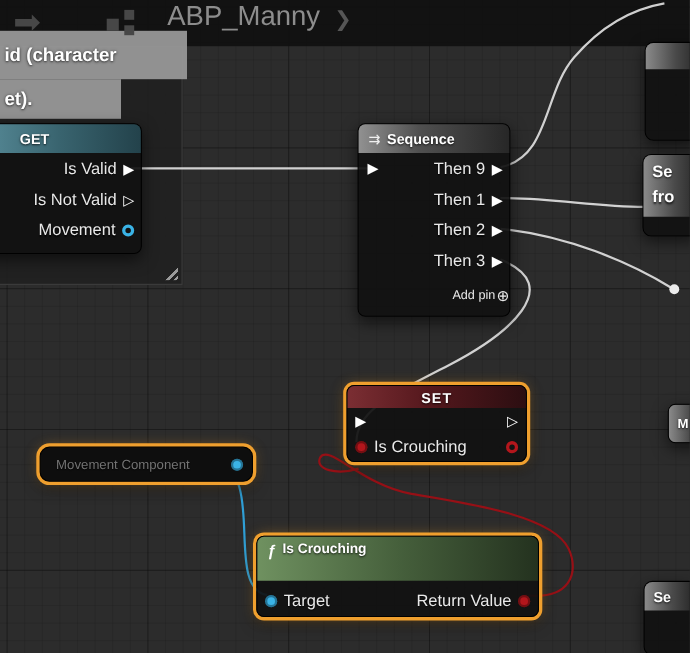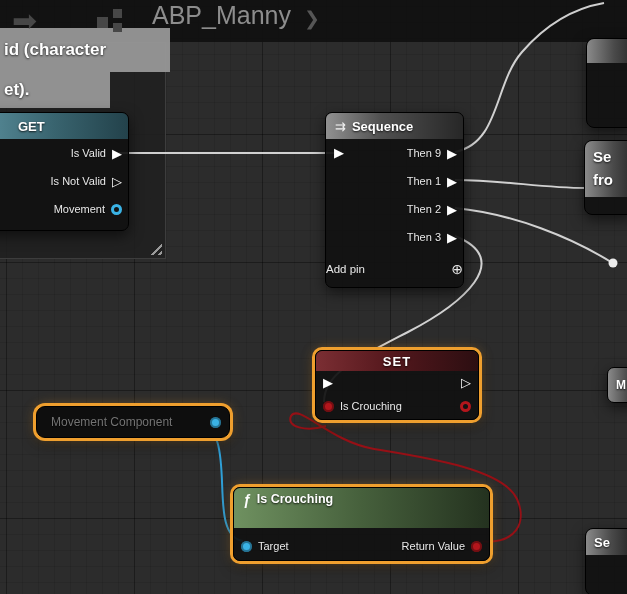--- a/index.html
+++ b/index.html
@@ -55,28 +55,28 @@
     box-shadow:0 5px 14px rgba(0,0,0,.55)}
   .selected{box-shadow:0 0 0 3px var(--selection),0 0 13px rgba(239,159,46,.45),0 5px 14px rgba(0,0,0,.55)}
   .nheader{height:26px;display:flex;align-items:center;gap:6px;padding:0 9px;border-radius:6px 6px 0 0}
   .ntitle{font-size:12.5px;font-weight:bold;color:#fff;text-shadow:0 1px 2px rgba(0,0,0,.8);white-space:nowrap}
   .hget{background:linear-gradient(90deg,#5f95a3,#39646f 55%,#23424b)}
   .hseq{background:linear-gradient(90deg,#919191,#505050 40%,#272727)}
   .hset{background:linear-gradient(90deg,#7b2e33,#55181d 45%,#2c0e11);height:20px;justify-content:center}
   .hfn{background:linear-gradient(90deg,#6f9160,#46603c 50%,#24321f);height:36px;border-radius:6px 6px 0 0;align-items:flex-start;padding-top:4px}
   .prow{display:flex;align-items:center;height:28px;padding:0 6px;gap:6px}
   .prow.out{justify-content:flex-end}
-  .plabel{font-size:11px;color:#e9e9e9;text-shadow:0 1px 1px rgba(0,0,0,.7);white-space:nowrap}
+  .plabel{font-size:15px;color:#e9e9e9;text-shadow:0 1px 1px rgba(0,0,0,.7);white-space:nowrap}
   .exec{font-size:13px;line-height:1;color:#fff}
   .pin{display:inline-block;width:11px;height:11px;border-radius:50%;box-sizing:border-box;flex:0 0 auto}
   .pin.obj{background:var(--pin_object);box-shadow:inset 0 0 0 2px rgba(0,0,0,.35)}
   .pin.obj.donut{background:transparent;border:3px solid var(--pin_object);box-shadow:none}
   .pin.bool{background:var(--pin_bool);box-shadow:inset 0 0 0 2px rgba(0,0,0,.35)}
   .pin.bool.donut{background:transparent;border:3px solid var(--pin_bool);box-shadow:none}
-  .addpin{height:36px;display:flex;align-items:center;justify-content:space-between;gap:1px;color:#e8e8e8;font-size:11.5px}
+  .addpin{height:36px;display:flex;align-items:center;justify-content:flex-end;gap:1px;color:#e8e8e8;font-size:11.5px}
   .addpin .g{font-size:14px}
   .seqicon{font-size:13px;color:#f0f0f0}
   .setrow{display:flex;justify-content:space-between;align-items:center;padding:0 7px}
   .varnode{position:absolute;background:#0e0e0e;border:1px solid #000;border-radius:9px;
     display:flex;align-items:center;justify-content:space-between;padding:0 8px 0 14px}
   .vlabel{font-size:12px;color:#737373;text-shadow:0 1px 1px rgba(0,0,0,.7);white-space:nowrap}
   .fnicon{font-size:14px;font-style:italic;font-weight:bold;color:#fff}
   .fntitles{display:flex;flex-direction:column;line-height:1.15}
   .nsub{font-size:10.5px;font-style:italic;color:#ccd6c3;opacity:.9;text-shadow:0 1px 1px rgba(0,0,0,.6);white-space:nowrap}
   .fnrow{display:flex;justify-content:space-between;align-items:center;height:36px;padding:0 7px}

